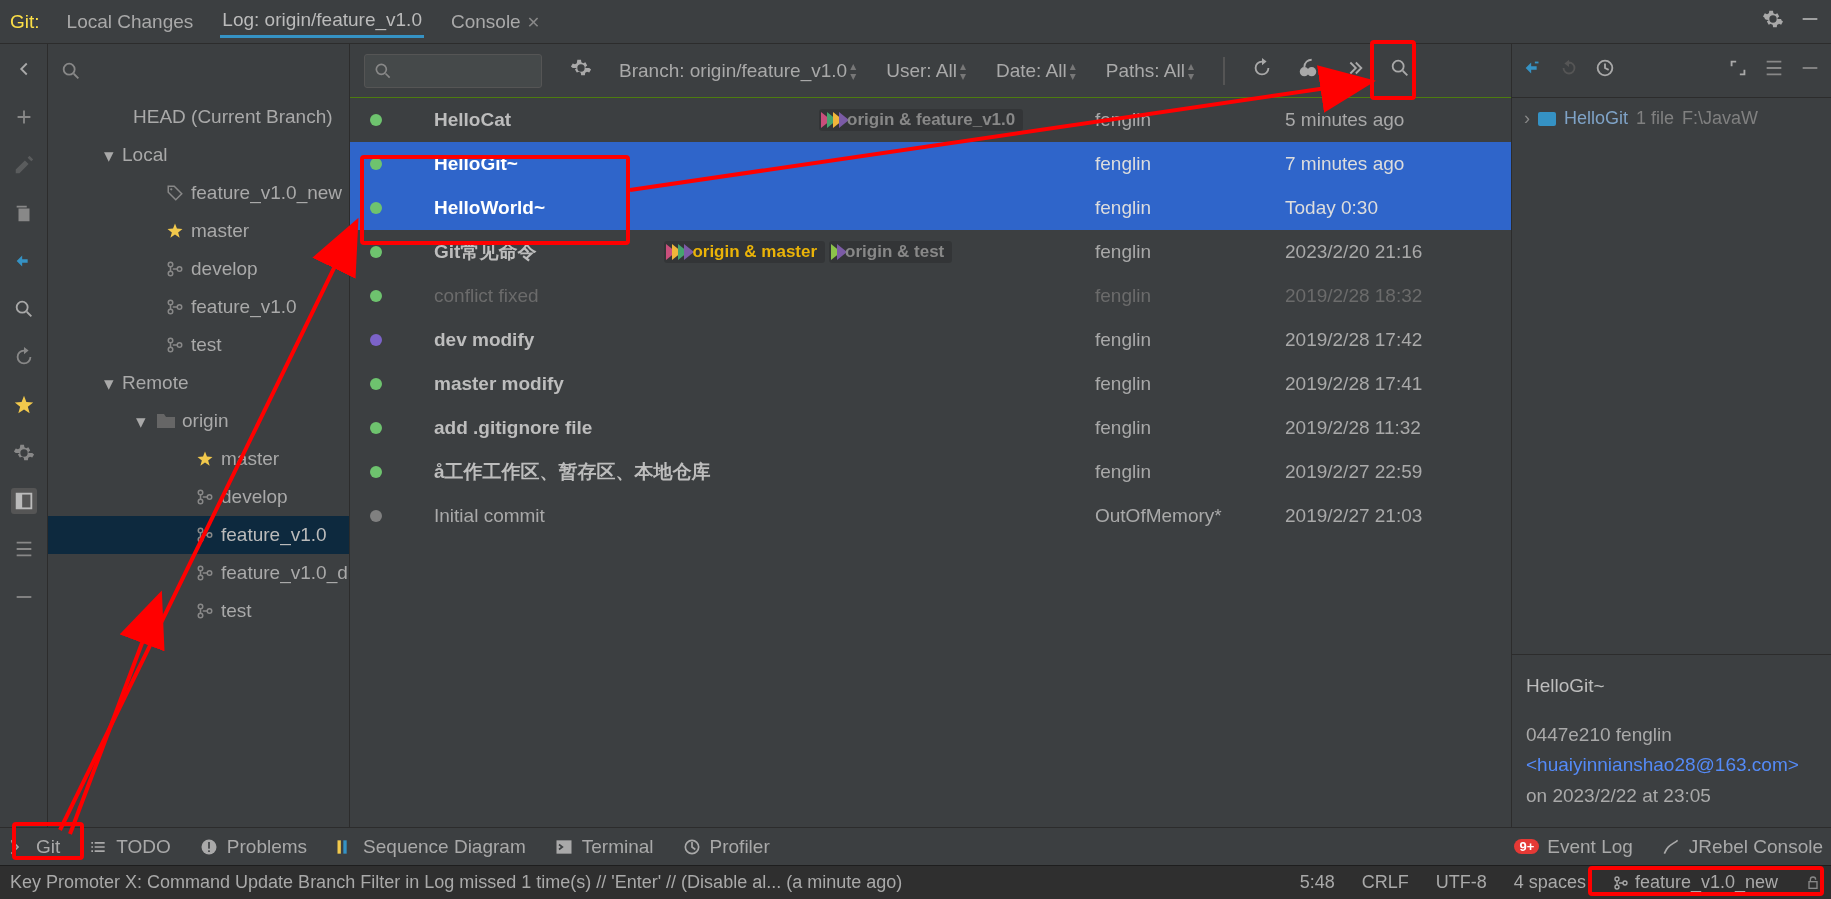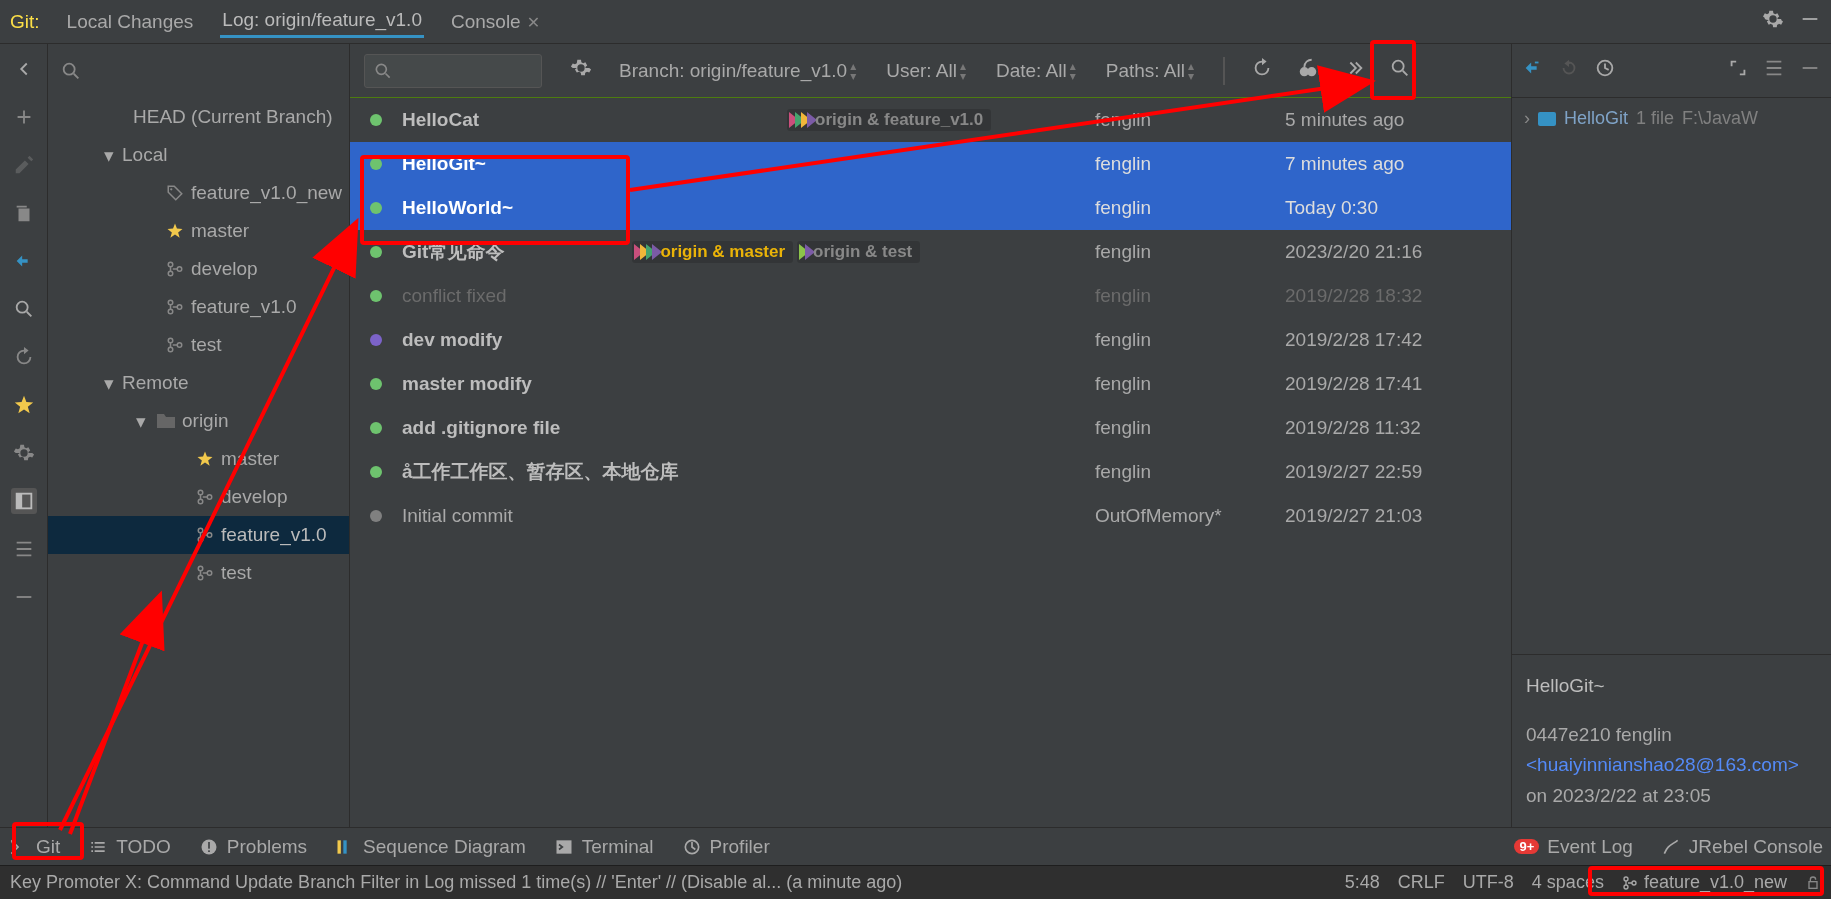--- a/index.html
+++ b/index.html
@@ -45,21 +45,21 @@
   .log-toolbar .filter { color:#A9A9A9; font-size:19px; display:flex; align-items:center; gap:3px; cursor:pointer; padding:0 3px; }
   .log-toolbar .filter .updown { font-size:12px; line-height:10px; color:#777; }
 
   .commit-list { flex:1; overflow:hidden; position:relative; }
   .commit-row { height:44px; display:flex; align-items:center; position:relative; padding-left:52px; cursor:pointer; }
   .commit-row.selected { background:#2F65CA; color:#DDD; }
   .commit-row.bold .msg { font-weight:600; color:#BDBDBD; }
   .commit-row.selected.bold .msg { color:#FFFFFF; }
   .commit-row .graph { position:absolute; left:0; top:0; width:52px; height:44px; display:flex; align-items:center; justify-content:center; }
   .commit-row .dot { width:12px; height:12px; border-radius:50%; }
-  .commit-row .msg { flex:1; min-width:0; white-space:nowrap; overflow:hidden; text-overflow:ellipsis; display:flex; align-items:center; gap:4px; }
+  .commit-row .msg { flex:1; min-width:0; white-space:nowrap; overflow:hidden; text-overflow:ellipsis; display:flex; align-items:center; gap:4px;margin-left:32px; }
   .commit-row .author { width:190px; }
   .commit-row .date { width:226px; text-align:left; }
   .commit-row.dim .msg, .commit-row.dim .author, .commit-row.dim .date { color:#6B6B6B; }
   .tag-pill { display:inline-flex; align-items:center; padding:1px 8px 1px 2px; border-radius:3px; font-size:17px; }
   .tag-pill .arrows { display:inline-flex; margin-right:2px; }
   .tag-pill .arr { width:0; height:0; border-top:8px solid transparent; border-bottom:8px solid transparent; border-left:10px solid; margin-right:-4px; }
 
   .right-panel { width:320px; border-left:1px solid #2C2C2C; display:flex; flex-direction:column; }
   .right-panel .rtoolbar { height:54px; border-bottom:1px solid #2C2C2C; display:flex; align-items:center; padding:0 10px; gap:14px; }
   .right-panel .rtoolbar svg { width:22px; height:22px; fill:#888; cursor:pointer; }
@@ -77,21 +77,21 @@
   .right-panel .details .ondate { color:#A9A9A9; }
 
   .bottom-tabs { height:38px; border-top:1px solid #2C2C2C; display:flex; align-items:center; padding:4px 8px; gap:28px; }
   .bottom-tabs .btab { display:flex; align-items:center; gap:8px; color:#A9A9A9; cursor:pointer; font-size:19px; }
   .bottom-tabs .btab svg { width:20px; height:20px; }
   .bottom-tabs .spacer { flex:1; }
   .bottom-tabs .badge9 { background:#E53935; color:#fff; border-radius:9px; font-size:13px; padding:0 5px; font-weight:600; }
 
   .status-bar { height:34px; background:#2F2F2F; display:flex; align-items:center; padding:0 10px; font-size:18px; color:#A9A9A9; border-top:1px solid #1E1E1E; overflow:hidden; white-space:nowrap; }
   .status-bar .spacer { flex:1; }
-  .status-bar .seg { margin-left:18px; display:flex; align-items:center; gap:6px; }
+  .status-bar .seg { margin-left:27px; display:flex; align-items:center; gap:6px; }
   .status-bar .lock svg { fill:#888; width:16px; height:16px; }
 
   
   .anno { position:fixed; z-index:999; pointer-events:none; }
   .redbox { border:4px solid #FF0000; border-radius:4px; }
 
   .cherry-box { left:1370px; top:40px; width:46px; height:60px; }
   .commits-box { left:360px; top:155px; width:270px; height:90px; }
   .git-box { left:12px; top:822px; width:72px; height:38px; }
   .branch-box { left:1588px; top:866px; width:236px; height:30px; }
@@ -285,20 +285,31 @@
           <div class="node n3 selected">
             <span class="ic branch">
               <svg viewBox="0 0 24 24" width="18" height="18">
                 <circle cx="6" cy="6" r="3" fill="none" stroke="#888" stroke-width="2"></circle>
                 <circle cx="6" cy="18" r="3" fill="none" stroke="#888" stroke-width="2"></circle>
                 <circle cx="18" cy="12" r="3" fill="none" stroke="#888" stroke-width="2"></circle>
                 <path d="M6 9v6M9 12h6" stroke="#888" stroke-width="2"></path>
               </svg>
             </span>
             <span>feature_v1.0</span>
+          </div>
+          <div class="node n3">
+            <span class="ic branch">
+              <svg viewBox="0 0 24 24" width="18" height="18">
+                <circle cx="6" cy="6" r="3" fill="none" stroke="#888" stroke-width="2"></circle>
+                <circle cx="6" cy="18" r="3" fill="none" stroke="#888" stroke-width="2"></circle>
+                <circle cx="18" cy="12" r="3" fill="none" stroke="#888" stroke-width="2"></circle>
+                <path d="M6 9v6M9 12h6" stroke="#888" stroke-width="2"></path>
+              </svg>
+            </span>
+            <span>feature_v1.0_d</span>
           </div>
           <div class="node n3">
             <span class="ic branch">
               <svg viewBox="0 0 24 24" width="18" height="18">
                 <circle cx="6" cy="6" r="3" fill="none" stroke="#888" stroke-width="2"></circle>
                 <circle cx="6" cy="18" r="3" fill="none" stroke="#888" stroke-width="2"></circle>
                 <circle cx="18" cy="12" r="3" fill="none" stroke="#888" stroke-width="2"></circle>
                 <path d="M6 9v6M9 12h6" stroke="#888" stroke-width="2"></path>
               </svg>
             </span>

